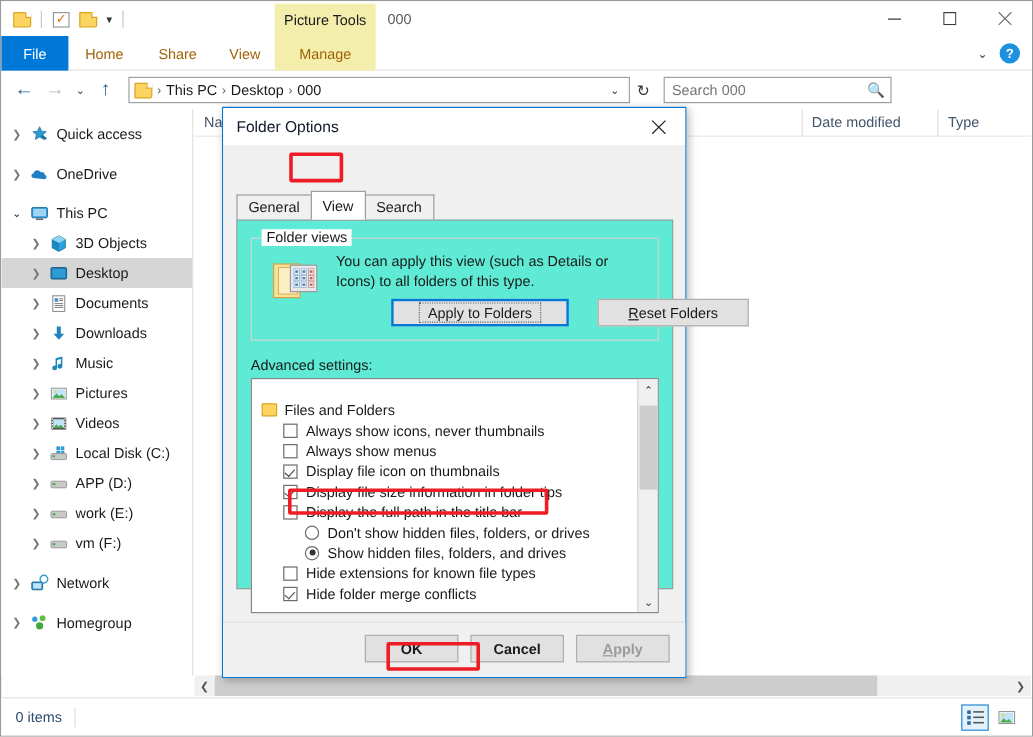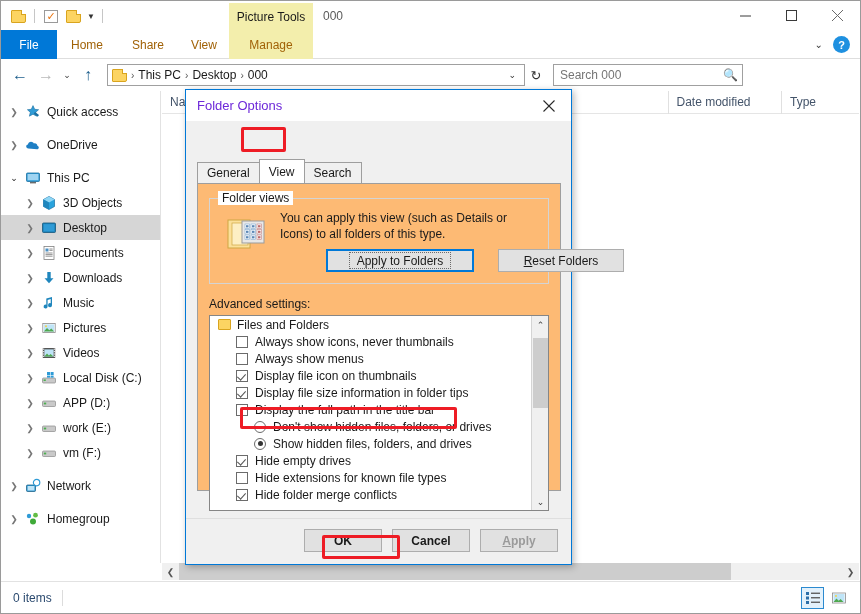--- a/index.html
+++ b/index.html
@@ -224,21 +224,21 @@
     position: absolute; left: 184px; top: 88px;
     width: 387px; height: 476px;
     background: #f0f0f0;
     border: 1px solid #0078d7;
     box-shadow: 2px 2px 7px rgba(0,0,0,.28);
   }
   .dlg-title {
     height: 31px; background: #ffffff;
     display: flex; align-items: center;
   }
-  .dlg-title-txt { padding-left: 11px; font-size: 13px; color: #6d28d9; }
+  .dlg-title-txt { padding-left: 11px; font-size: 13px; color: #0f172a; }
   .dlg-close {
     margin-left: auto; width: 44px; height: 31px;
     display: flex; align-items: center; justify-content: center;
     color: #1a1a1a;
   }
   .dlg-body {
     position: absolute; left: 0; top: 31px; right: 0; bottom: 0;
     background: #f0f0f0;
   }
   .tabs {
@@ -249,21 +249,21 @@
     height: 21px; padding: 0 9px; background: #f0f0f0;
     border: 1px solid #9e9e9e; border-bottom: none;
     display: flex; align-items: center; font-size: 12px; color: #1a1a1a;
     margin-right: -1px;
   }
   .tab.active {
     background: #ffffff; height: 24px; position: relative; z-index: 2;
   }
   .tabpanel {
     position: absolute; left: 11px; top: 62px; width: 364px; height: 308px;
-    background: #fdba74; border: 1px solid #9e9e9e;
+    background: #5eead4; border: 1px solid #9e9e9e;
   }
 
   .group {
     position: absolute; left: 11px; top: 14px; width: 340px; height: 86px;
     border: 1px solid #d4d4d4;
   }
   .group-legend {
     position: absolute; left: 8px; top: -8px; background: #ffffff;
     padding: 0 4px; font-size: 12px; color: #1a1a1a;
   }
@@ -292,21 +292,21 @@
   .u { text-decoration: underline; }
 
   .adv-label {
     position: absolute; left: 11px; top: 113px;
     font-size: 12px; color: #1a1a1a;
   }
   .advlist {
     position: absolute; left: 11px; top: 131px; width: 340px; height: 196px;
     border: 1px solid #868686; background: #ffffff; overflow: hidden;
   }
-  .adv-inner { position: absolute; left: 0; top: 0; right: 17px; }
+  .adv-inner { position: absolute; left: 0; top: 17px; right: 17px; }
   .adv-row {
     height: 17px; display: flex; align-items: center;
     font-size: 12px; color: #1a1a1a; white-space: nowrap;
   }
   .adv-row.cat { padding-left: 8px; }
   .adv-row.item { padding-left: 26px; }
   .adv-row.sub { padding-left: 44px; }
   .cat-folder {
     width: 13px; height: 11px; background: #fcd462;
     border: 1px solid #d9a41e; margin-right: 6px; border-radius: 1px;
@@ -829,24 +829,20 @@
             <div class="adv-row sub">
               <div class="rb"></div>
               <span>Don't show hidden files, folders, or drives</span>
             </div>
 
             <div class="adv-row sub">
               <div class="rb on"></div>
               <span>Show hidden files, folders, and drives</span>
             </div>
 
-            <div class="adv-row item">
-              <div class="cb on"></div>
-              <span>Hide empty drives</span>
-            </div>
 
             <div class="adv-row item">
               <div class="cb"></div>
               <span>Hide extensions for known file types</span>
             </div>
 
             <div class="adv-row item">
               <div class="cb on"></div>
               <span>Hide folder merge conflicts</span>
             </div>

